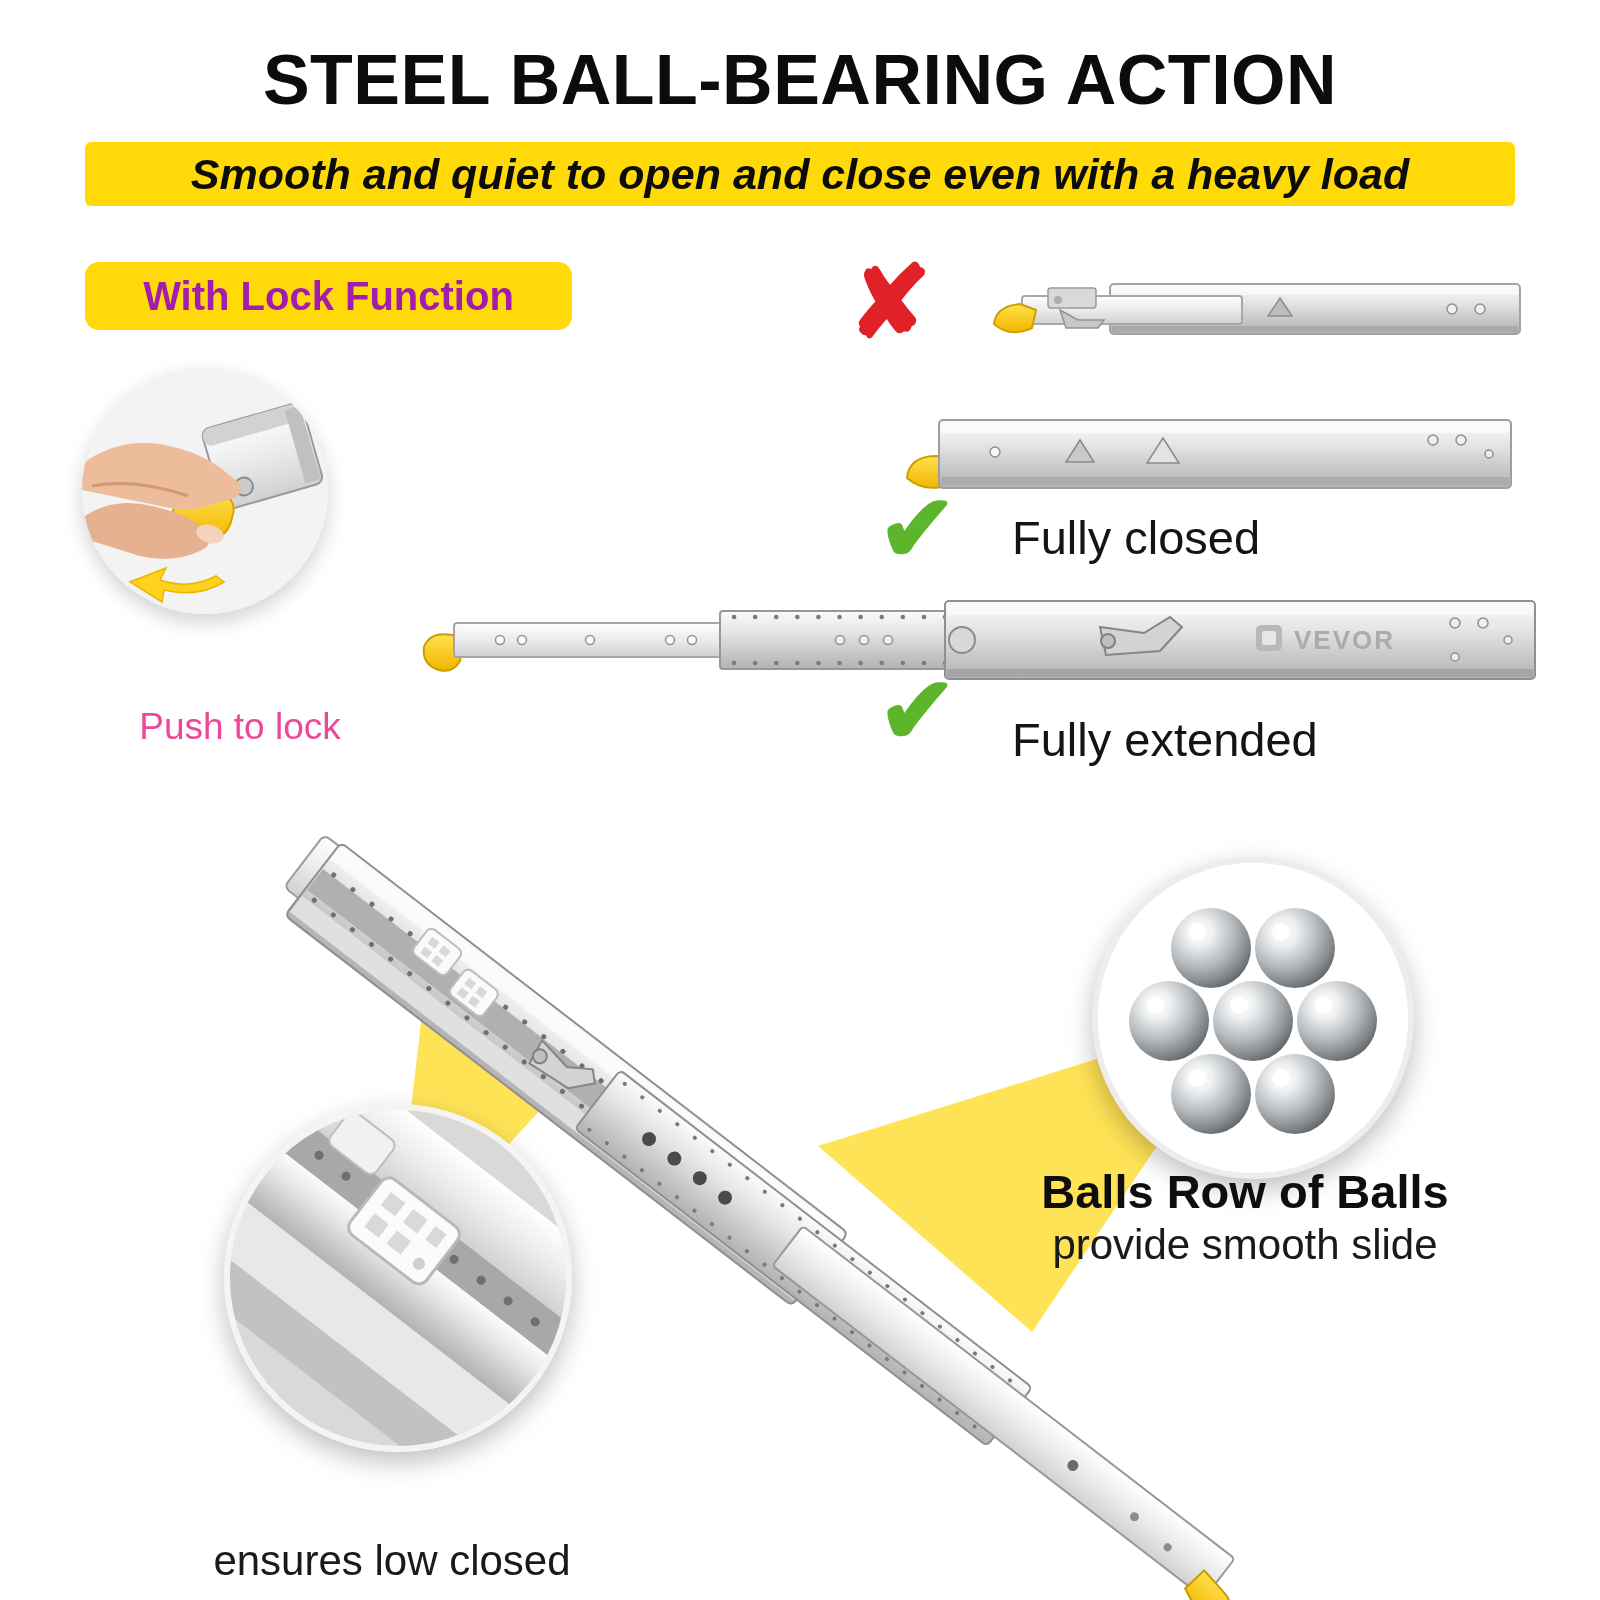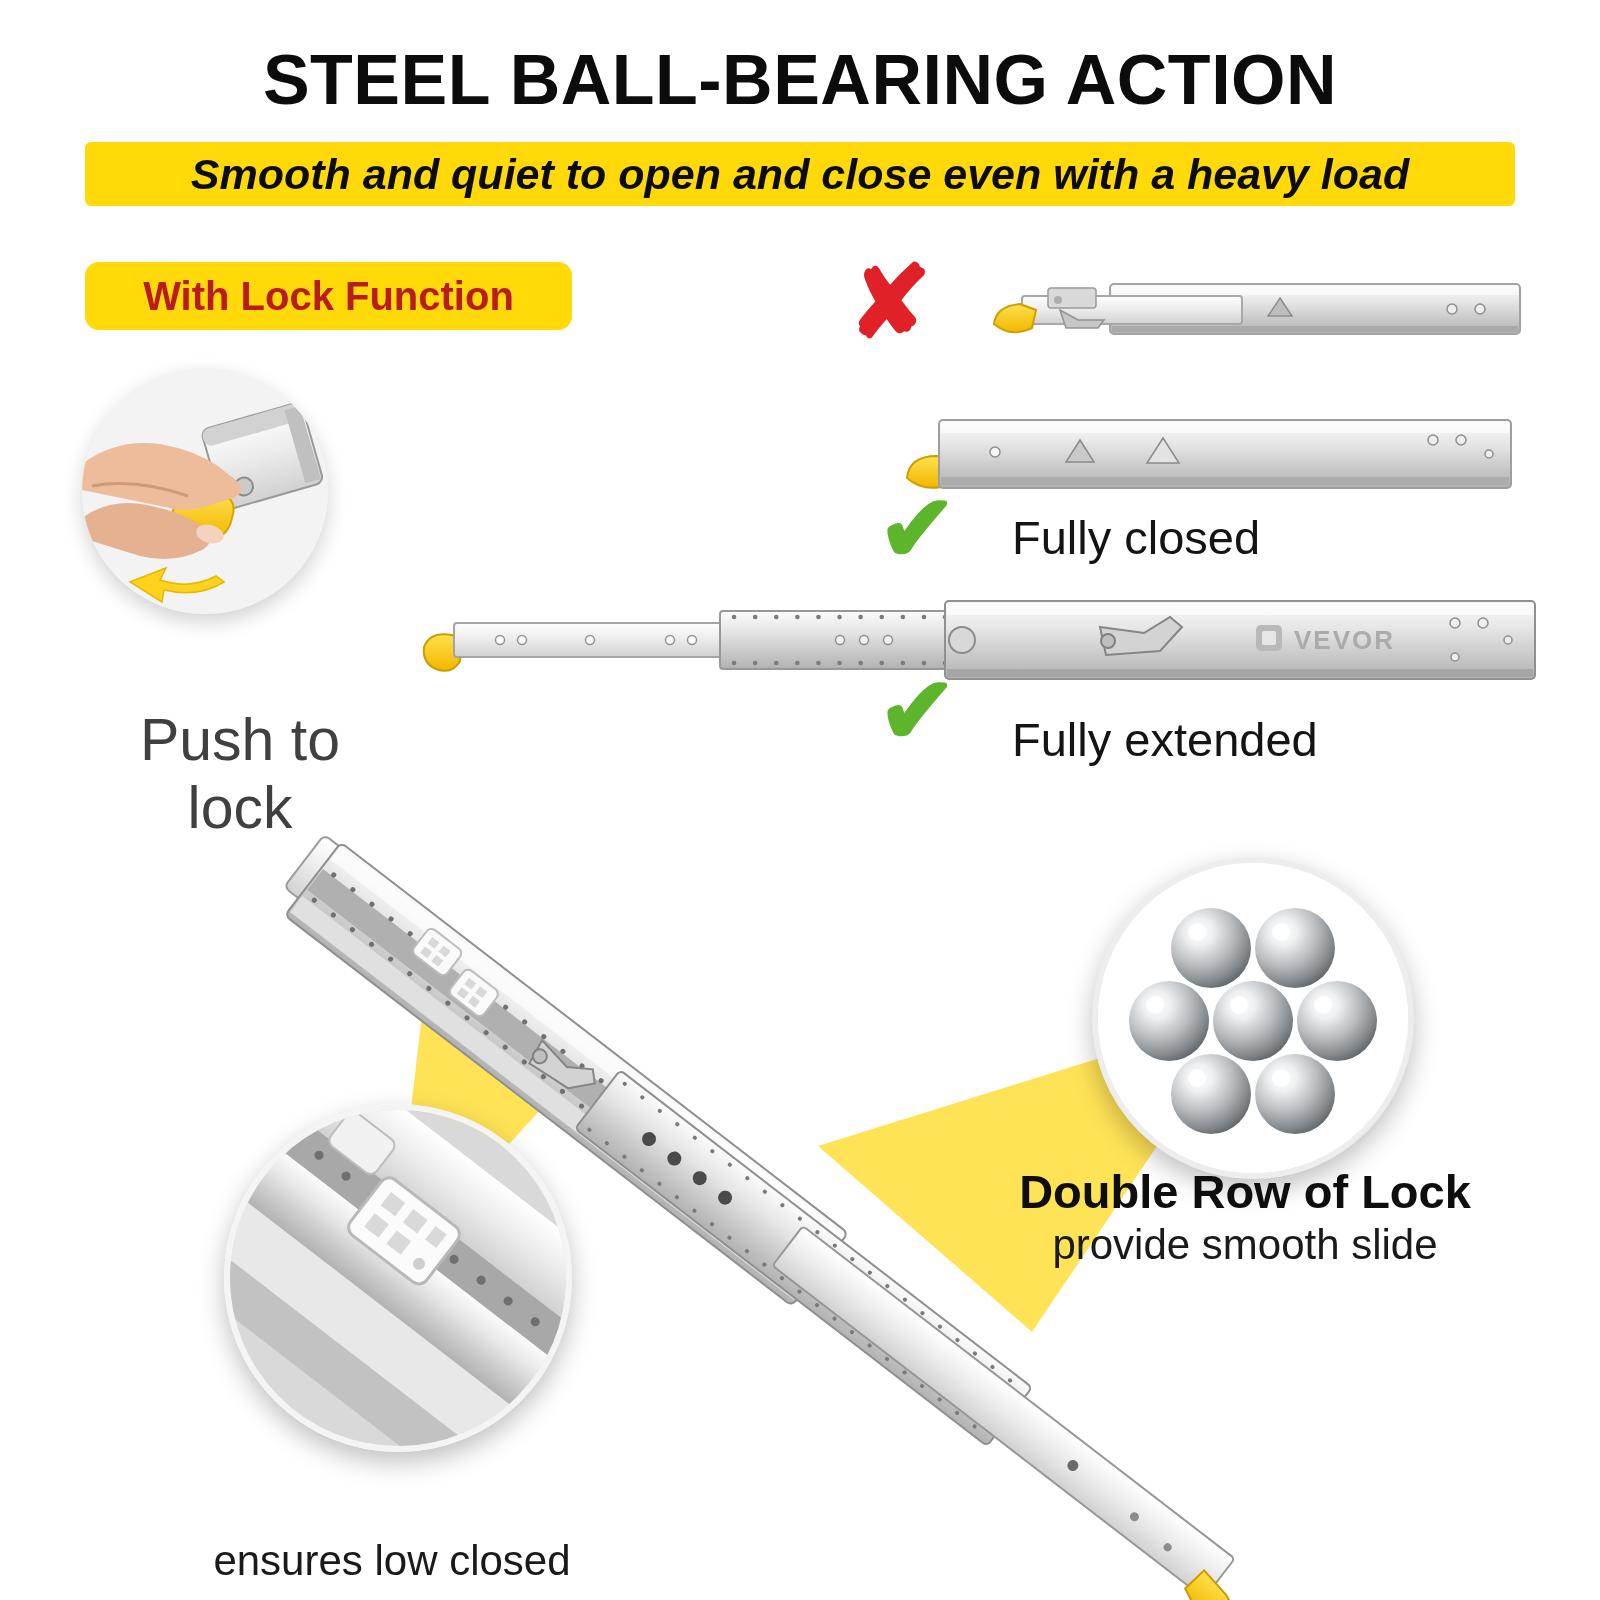--- a/index.html
+++ b/index.html
@@ -15,38 +15,38 @@
     font-size:70px;font-weight:800;letter-spacing:0.5px;color:#0c0c0c;
   }
   .banner{
     top:142px;left:85px;width:1430px;height:64px;background:#FFD908;border-radius:6px;
     display:flex;align-items:center;justify-content:center;
     font-size:43px;font-weight:700;color:#0c0c0c;font-style:italic;
   }
   .badge{
     top:262px;left:85px;width:487px;height:68px;background:#FFD908;border-radius:14px;
     display:flex;align-items:center;justify-content:center;
-    font-size:40px;font-weight:700;color:#b91c1c;
+    font-size:40px;font-weight:700;color:#a21caf;
   }
 
   
   .cross{top:252px;left:848px;font-size:100px;line-height:1;color:#E02228;font-weight:700;}
   .check{font-size:94px;line-height:1;color:#5CB52B;font-weight:700;}
   .check1{top:482px;left:878px;}
   .check2{top:664px;left:878px;}
   .state-label{font-size:47px;color:#141414;}
   .state1{top:510px;left:1012px;}
   .state2{top:696px;left:1012px;margin-top:16px;}
 
   
   .hand-circle{
     top:368px;left:82px;width:246px;height:246px;border-radius:50%;overflow:hidden;
     background:#f3f3f3;box-shadow:0 8px 20px rgba(0,0,0,.18);
   }
-  .push-label{top:706px;left:80px;width:320px;text-align:center;font-size:59px;color:#404040;}
+  .push-label{top:706px;left:80px;width:320px;text-align:center;font-size:37px;color:#ec4899;}
 
   
   .slideA{top:268px;left:960px;}
   .slideB{top:400px;left:895px;}
   .slideC{top:585px;left:420px;}
 
   
   .beams{top:0;left:0;z-index:1;pointer-events:none;}
   .diag{top:824px;left:330px;width:1190px;height:122px;transform:rotate(37.6deg);transform-origin:0 0;z-index:2;}
   .detail-circle{border-radius:50%;overflow:hidden;z-index:3;box-shadow:0 10px 26px rgba(0,0,0,.25);}
@@ -283,16 +283,16 @@
           <circle cx="99" cy="215" r="9" fill="#ffffff" opacity="0.9"></circle>
         </g>
       <g>
           <circle cx="197" cy="231" r="40" fill="url(#gBall)"></circle>
           <circle cx="183" cy="215" r="9" fill="#ffffff" opacity="0.9"></circle>
         </g>
     </svg>
   </div>
 
   <div class="abs feature-sub nylon-sub">ensures low closed</div>
-  <div class="abs feature-title balls-title">Double Row of Lock</div>
+  <div class="abs feature-title balls-title">Balls Row of Balls</div>
   <div class="abs feature-sub balls-sub">provide smooth slide</div>
 
 </div>
 
 </body></html>

